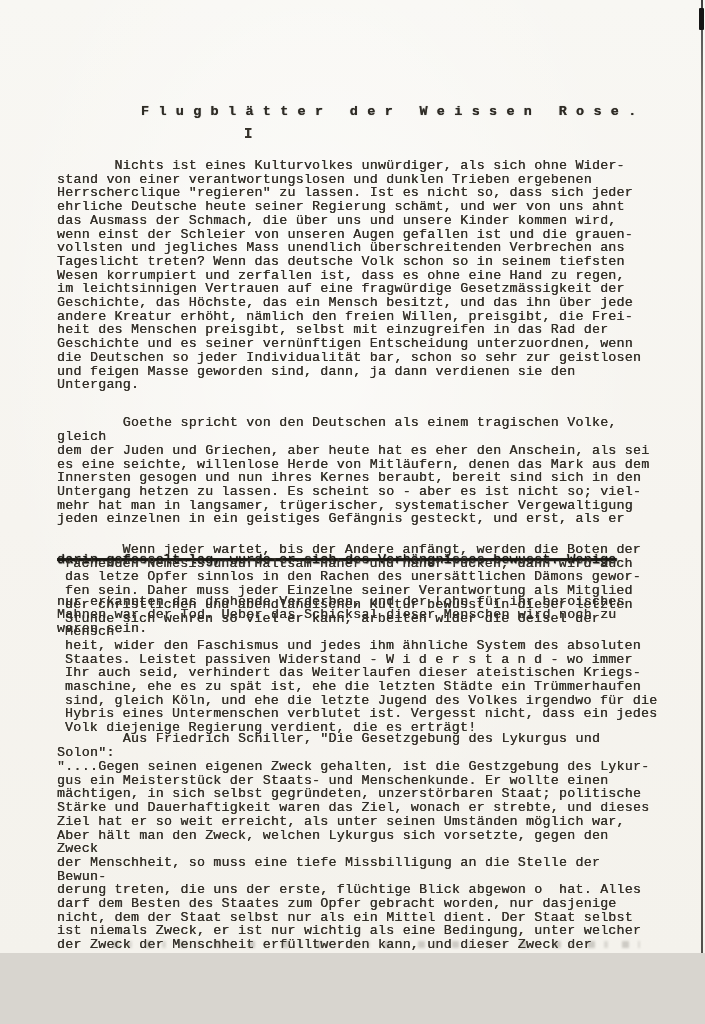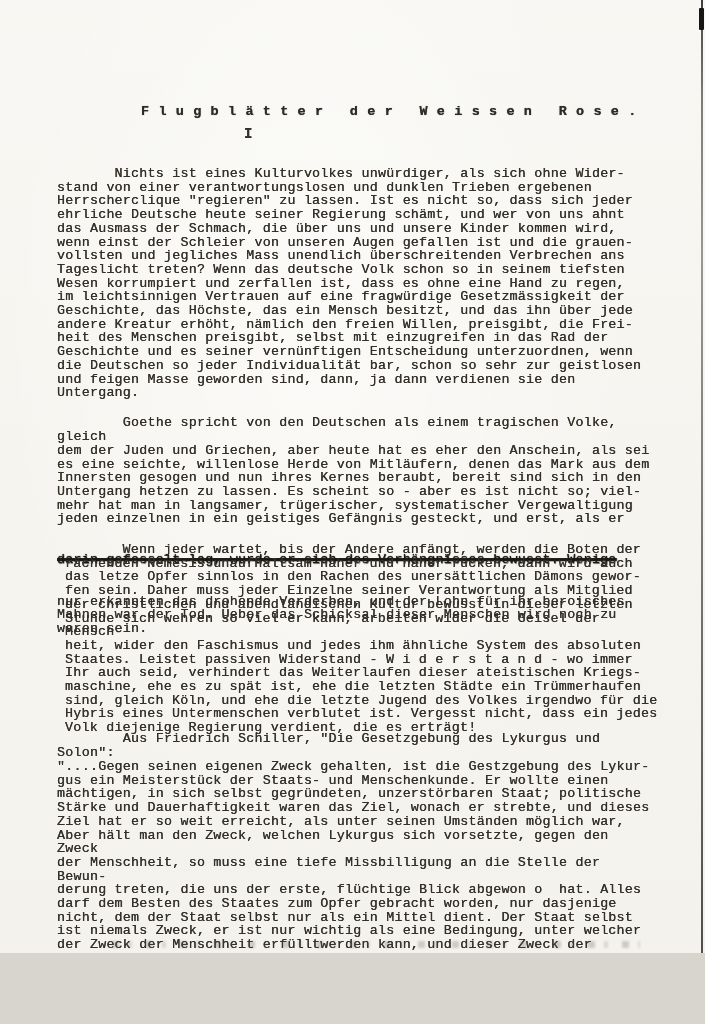--- a/index.html
+++ b/index.html
@@ -43,21 +43,21 @@
   }
   .numeral {
     position: absolute;
     top: 126px;
     left: 244px;
     font-size: 14px;
     font-weight: 700;
     color: #35312a;
     text-shadow: 0 0 0.6px rgba(53,49,42,0.9);
   }
-  .p1 { top: 167px; }
+  .p1 { top: 159px; }
   .p2 { top: 389px; }
   .p3 { top: 543px; margin-left: 8px; }
   .schiller-heading { top: 732px; }
   .p4 { top: 760px; }
   .overstruck {
     font-weight: 400;
     color: #191813;
     text-decoration: line-through;
     text-decoration-thickness: 2.5px;
     text-decoration-color: rgba(25,24,19,0.55);

